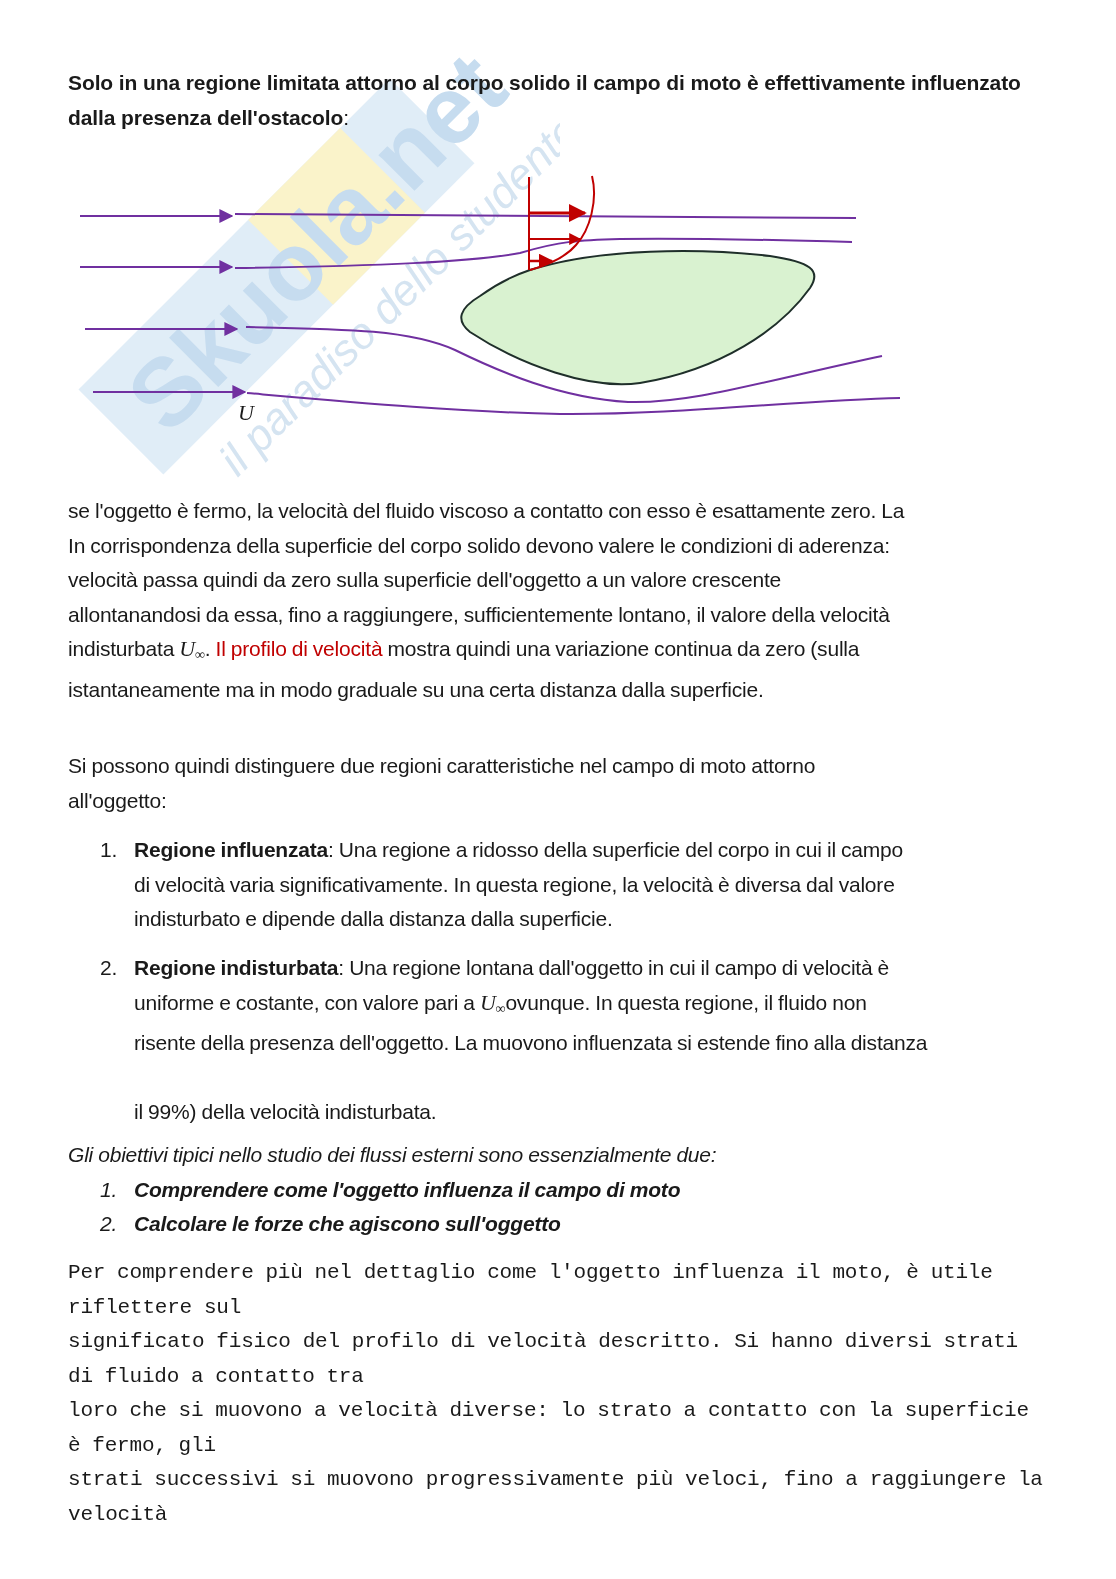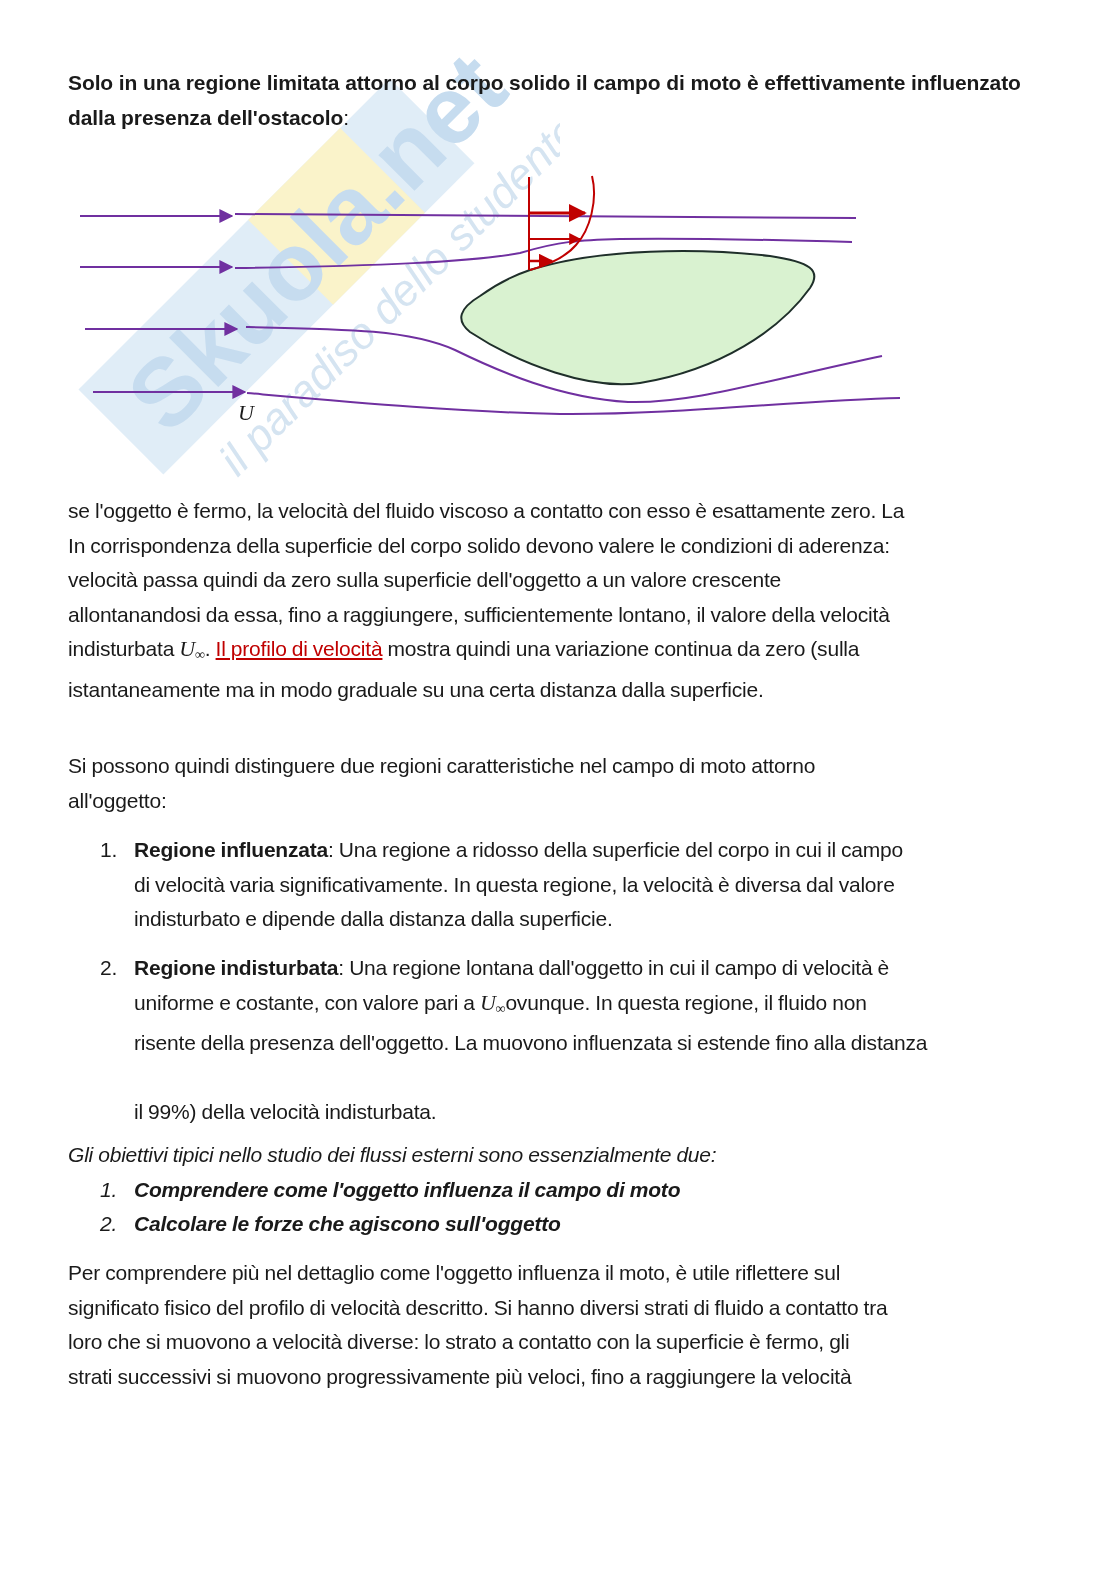--- a/index.html
+++ b/index.html
@@ -32,21 +32,21 @@
       word-spacing: -0.5px;
     }
     .title {
       font-weight: bold;
       font-size: 21px;
       line-height: 34.5px;
       margin: 0;
       letter-spacing: -0.1px;
     }
     .title .colon { font-weight: normal; }
-    .red { color: #c00000; text-decoration: underline; }
+    .red { color: #c00000; }
     .math {
       font-family: "Liberation Serif", serif;
       font-style: italic;
       font-size: 22px;
     }
     .math sub {
       font-style: normal;
       font-size: 14px;
       vertical-align: -3px;
     }
@@ -178,18 +178,18 @@
       <span class="num">1.</span>
       <b>Comprendere come l'oggetto influenza il campo di moto</b>
     </li>
     <li>
       <span class="num">2.</span>
       <b>Calcolare le forze che agiscono sull'oggetto</b>
     </li>
   </ul>
 </div>
 
-<div class="block" style="top:1256px;">
+<div class="block" style="top:1256px;font-family:Liberation Mono, monospace;">
   <p class="p">Per comprendere più nel dettaglio come l'oggetto influenza il moto, è utile riflettere sul</p>
   <p class="p">significato fisico del profilo di velocità descritto. Si hanno diversi strati di fluido a contatto tra</p>
   <p class="p">loro che si muovono a velocità diverse: lo strato a contatto con la superficie è fermo, gli</p>
   <p class="p">strati successivi si muovono progressivamente più veloci, fino a raggiungere la velocità</p>
 </div>
 
 </body></html>

